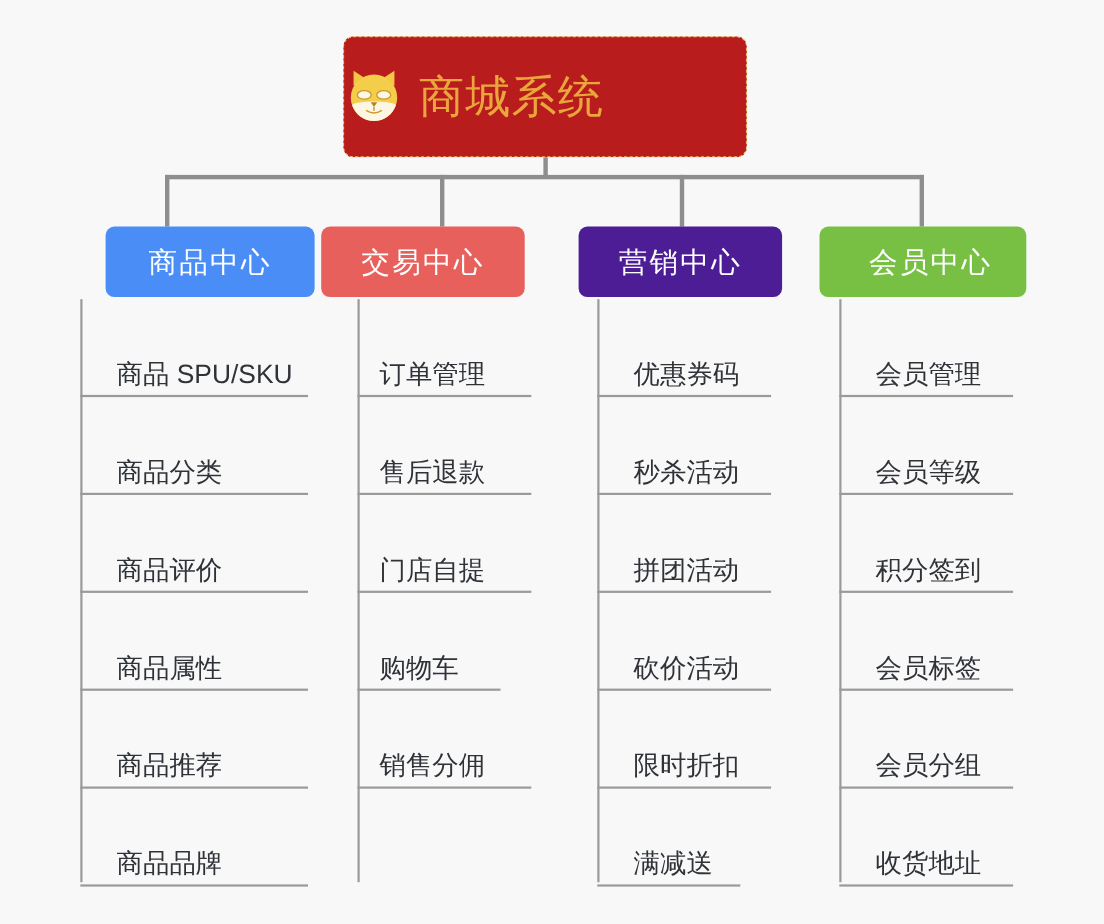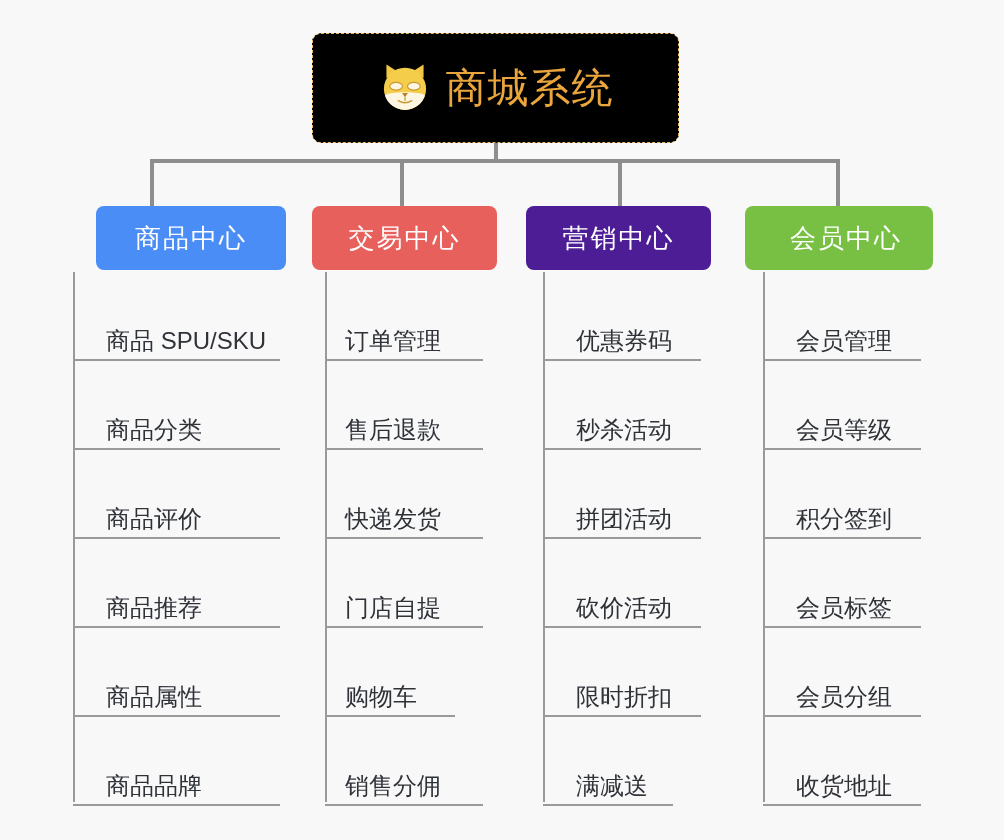--- a/index.html
+++ b/index.html
@@ -21,26 +21,26 @@
   }
 
   
   .root-node {
     position: absolute;
     left: 312px;
     top: 33px;
     width: 367px;
     height: 110px;
     box-sizing: border-box;
-    background: #000000;
+    background: #b91c1c;
     border: 1px dashed #eab963;
     border-radius: 9px;
     display: flex;
     align-items: center;
-    justify-content: center;
+    justify-content: flex-start;
     gap: 14px;
   }
   .root-emoji {
     width: 54px;
     height: 54px;
     display: block;
     flex: none;
   }
   .root-title {
     font-size: 41px;
@@ -76,21 +76,21 @@
   .conn-drop.c1 { left: 400px; }
   .conn-drop.c2 { left: 618px; }
   .conn-drop.c3 { left: 836px; }
 
   
   .column {
     position: absolute;
     top: 206px;
   }
   .column.c0 { left: 56px;  width: 190px; padding-left: 40px; }
-  .column.c1 { left: 312px; width: 185px; }
+  .column.c1 { left: 292px; width: 185px; }
   .column.c2 { left: 526px; width: 185px; }
   .column.c3 { left: 745px; width: 188px; }
 
   .cat-box {
     height: 64px;
     border-radius: 8px;
     display: flex;
     align-items: center;
     justify-content: center;
     color: #ffffff;
@@ -209,39 +209,36 @@
     <div class="leaf wide">
         <span class="leaf-label">商品 SPU/SKU</span>
       </div>
     <div class="leaf">
         <span class="leaf-label">商品分类</span>
       </div>
     <div class="leaf">
         <span class="leaf-label">商品评价</span>
       </div>
     <div class="leaf">
+        <span class="leaf-label">商品属性</span>
+      </div>
+    <div class="leaf">
         <span class="leaf-label">商品推荐</span>
       </div>
     <div class="leaf">
-        <span class="leaf-label">商品属性</span>
-      </div>
-    <div class="leaf">
         <span class="leaf-label">商品品牌</span>
       </div>
   </div>
 
   <div class="leaves c1">
     <div class="leaf">
         <span class="leaf-label">订单管理</span>
       </div>
     <div class="leaf">
         <span class="leaf-label">售后退款</span>
-      </div>
-    <div class="leaf">
-        <span class="leaf-label">快递发货</span>
       </div>
     <div class="leaf">
         <span class="leaf-label">门店自提</span>
       </div>
     <div class="leaf narrow">
         <span class="leaf-label">购物车</span>
       </div>
     <div class="leaf">
         <span class="leaf-label">销售分佣</span>
       </div>

